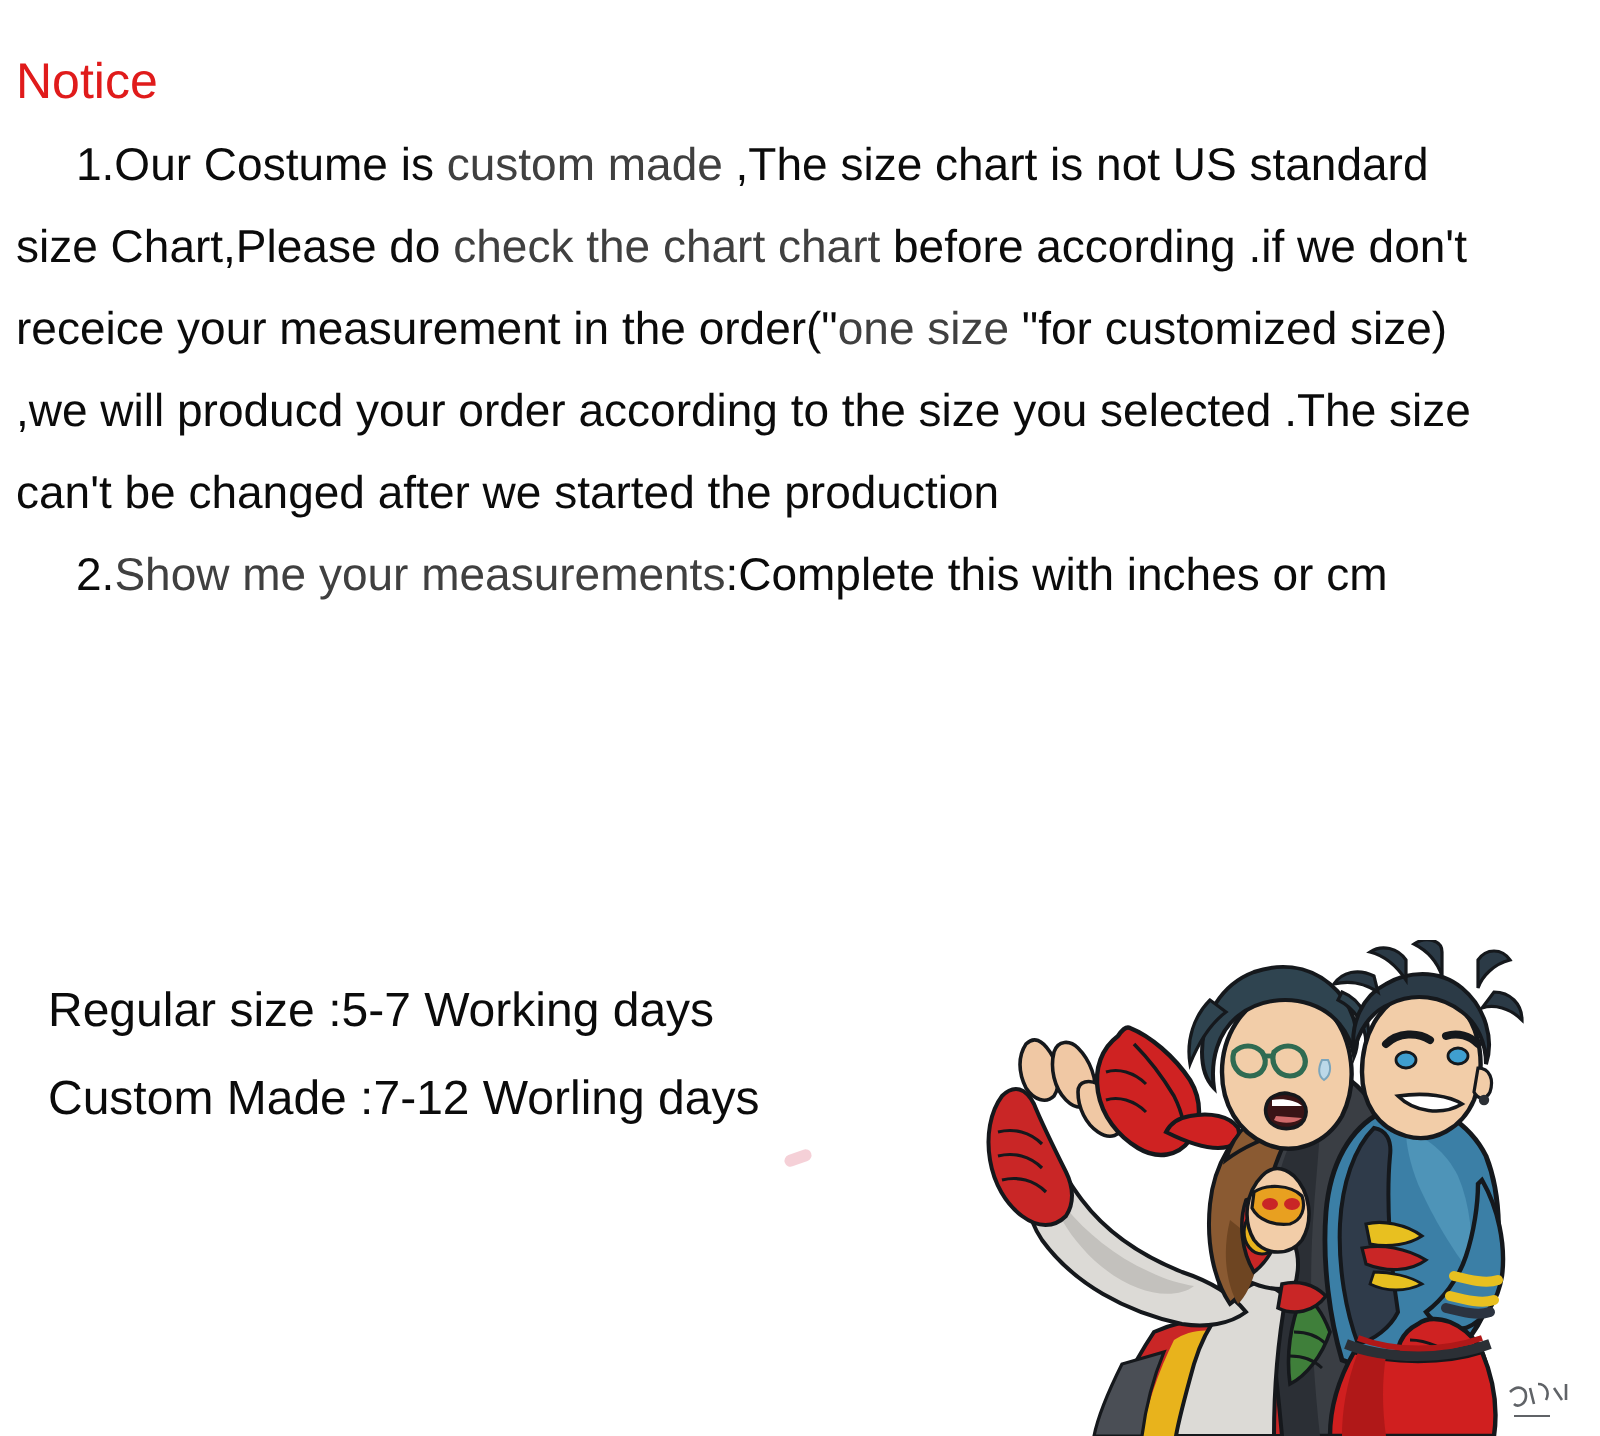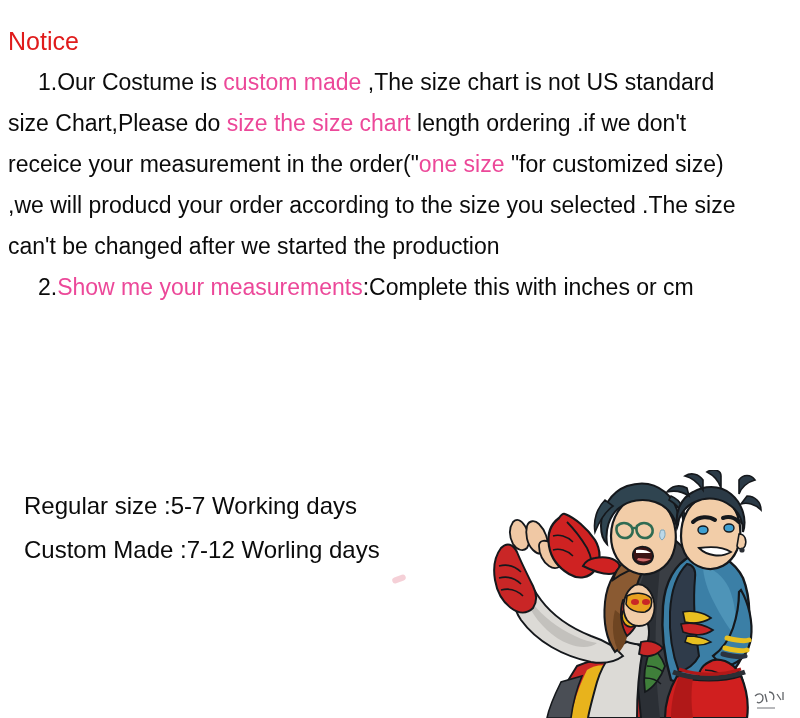--- a/index.html
+++ b/index.html
@@ -43,21 +43,21 @@
   }
   .body-line {
     white-space: nowrap;
     height: 41px;
   }
   .indent {
     display: inline-block;
     width: 30px;
   }
   .red {
-    color: #ec4899;
+    color: #404040;
   }
 
   .proc-heading {
     position: absolute;
     left: 8px;
     top: 415px;
     font-size: 25px;
     line-height: 30px;
     color: #f21212;
     white-space: nowrap;
@@ -95,21 +95,21 @@
 </style>
 </head>
 <body>
 
 <div id="page">
 
   <div class="notice-heading">Notice</div>
 
   <div class="body-block" id="notice-body">
       <div class="body-line"><span class="indent"></span><span>1.Our Costume is </span><span class="red">custom made</span><span> ,The size chart is not US standard</span></div>
-      <div class="body-line"><span>size Chart,Please do </span><span class="red">size the size chart</span><span> length ordering .if we don't</span></div>
+      <div class="body-line"><span>size Chart,Please do </span><span class="red">check the chart chart</span><span> before according .if we don't</span></div>
       <div class="body-line"><span>receice your measurement in the order("</span><span class="red">one size</span><span> "for customized size)</span></div>
       <div class="body-line"><span>,we will producd your order according to the size you selected .The size</span></div>
       <div class="body-line"><span>can't be changed after we started the production</span></div>
       <div class="body-line"><span class="indent"></span><span>2.</span><span class="red">Show me your measurements</span><span>:Complete this with inches or cm</span></div>
     </div>
 
 
   <div class="proc-block" id="proc-block">
       <div class="proc-line">Regular size :5-7 Working days</div>
       <div class="proc-line">Custom Made :7-12 Worling days</div>

